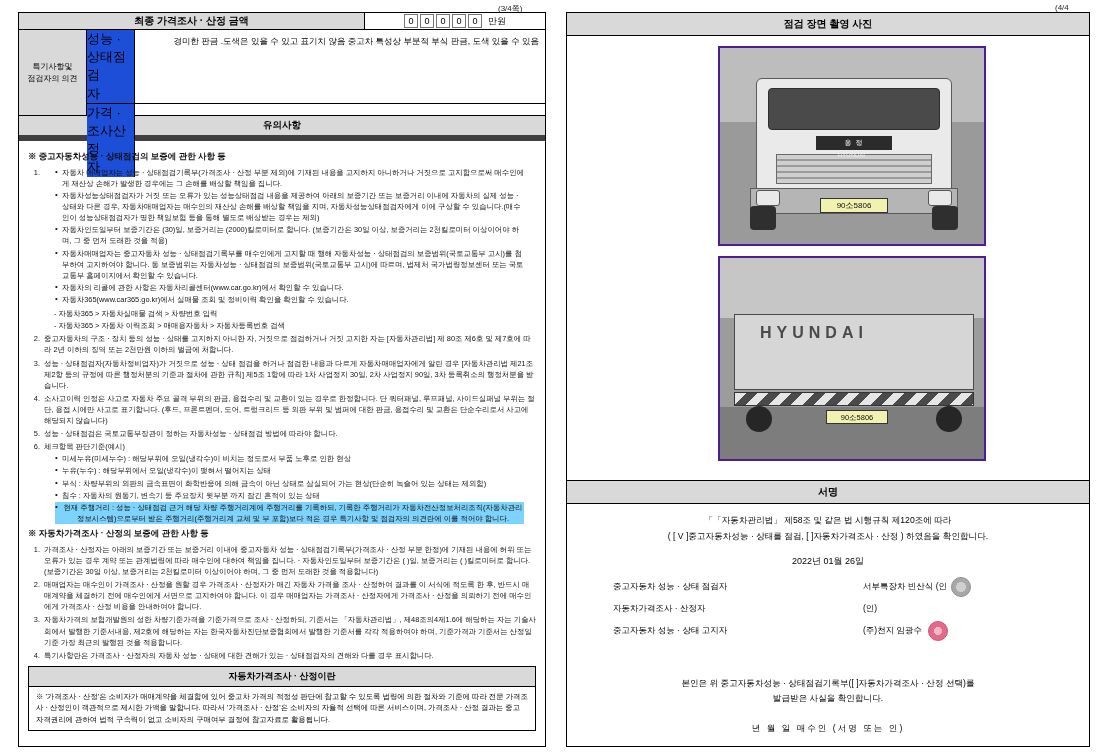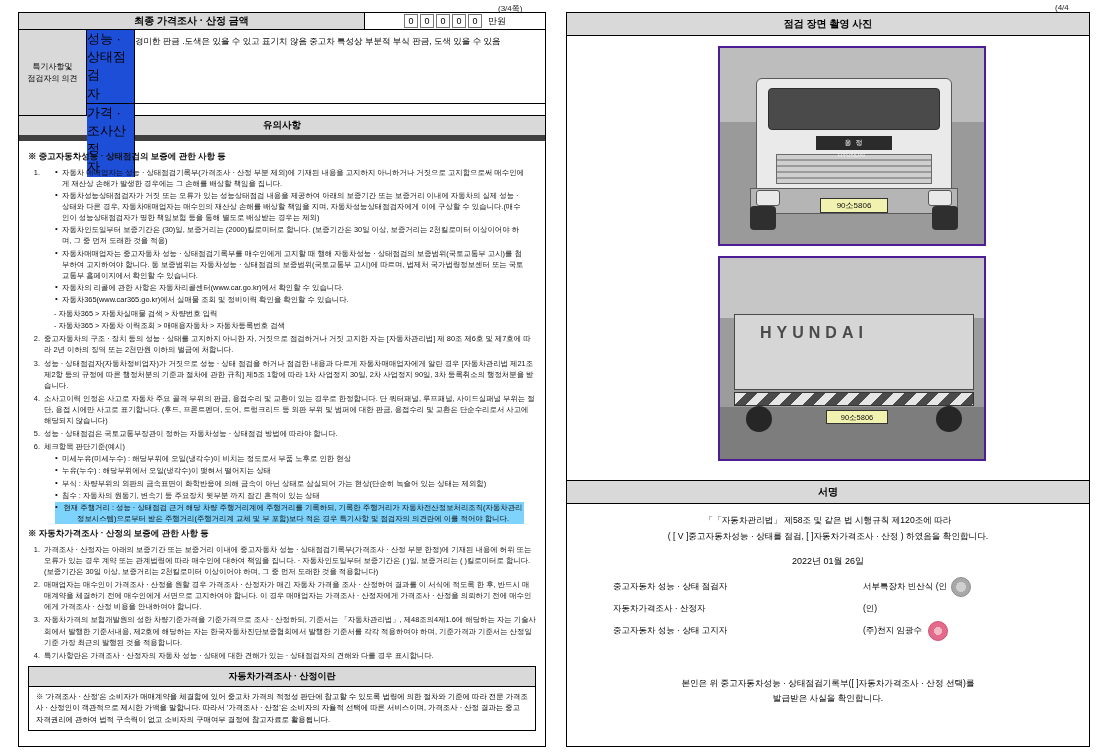--- a/index.html
+++ b/index.html
@@ -115,22 +115,23 @@
     border-right: 1px solid #000;
     background: #1d4ed8;
     font-size: 13px;
     display: flex; align-items: center; justify-content: center;
     text-align: left;
     line-height: 1.4;
   }
   .opinion .row .val {
     flex: 1;
     font-size: 8.5px;
-    padding: 5px 0;
+    padding: 5px 6px;
     line-height: 1.5;
+    text-align: right;
   }
 
   .band {
     background: #d9d9d9;
     text-align: center;
     font-size: 9.5px;
     font-weight: bold;
     padding: 3px 0;
     border-bottom: 6px solid #404040;
   }
@@ -532,18 +533,19 @@
           <span class="right-l">
             <span>(주)천지 임광수</span>
             <span class="stamp red"></span>
           </span>
         </div>
       </div>
 
       <div class="final-stmt">
         <div>본인은 위 중고자동차성능 · 상태점검기록부([   ]자동차가격조사 · 산정 선택)를</div>
         <div>발급받은 사실을 확인합니다.</div>
+        <div class="final-line">년   월   일   매수인            (서명 또는 인)</div>
       </div>
     </div>
 
   </div>
 
 </div>
 
 </body></html>

